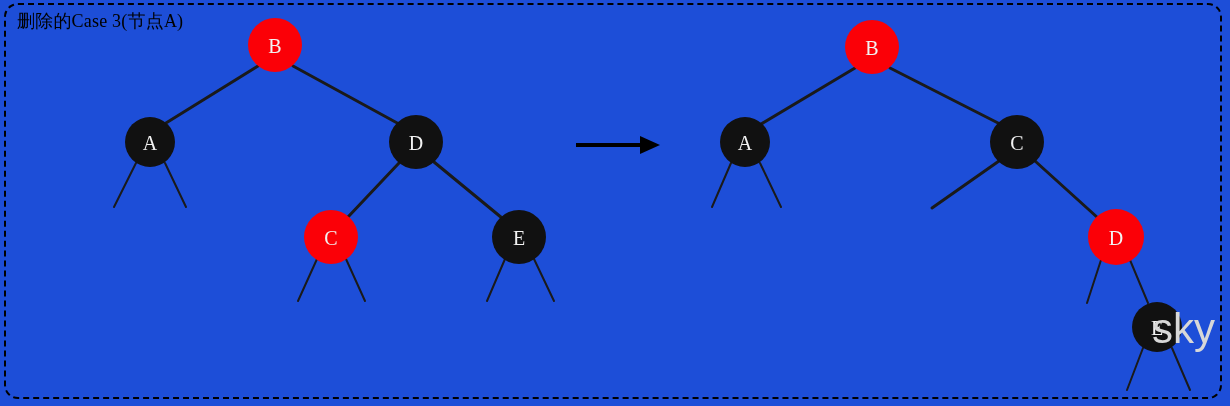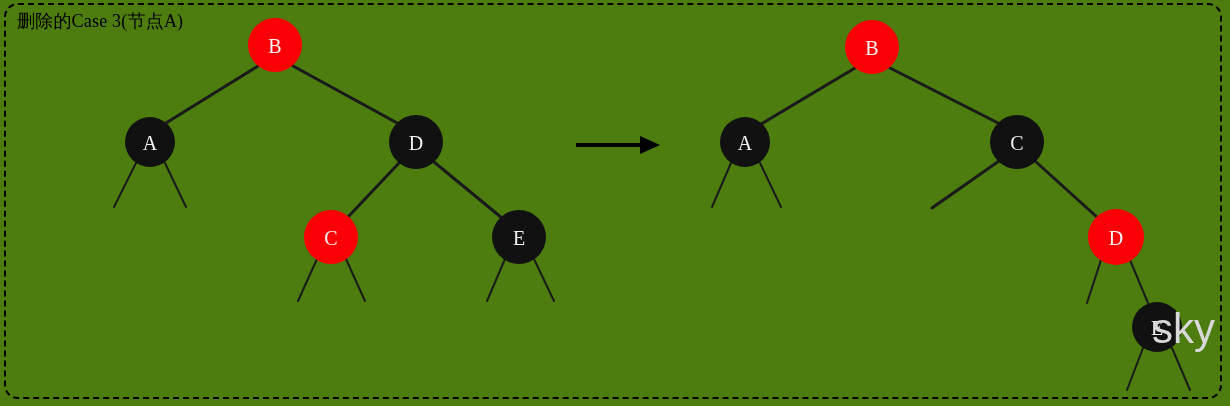--- a/index.html
+++ b/index.html
@@ -4,21 +4,21 @@
 <style>
   html, body {
     margin: 0;
     padding: 0;
     background: #ffffff;
   }
   #figure {
     position: relative;
     width: 1230px;
     height: 406px;
-    background: #4d7c0f;
+    background: #1d4ed8;
     overflow: hidden;
     font-family: "Liberation Serif", "DejaVu Serif", serif;
   }
   .dashed-frame {
     position: absolute;
     left: 4px;
     top: 3px;
     width: 1218px;
     height: 396px;
     border: 2px dashed #000000;

